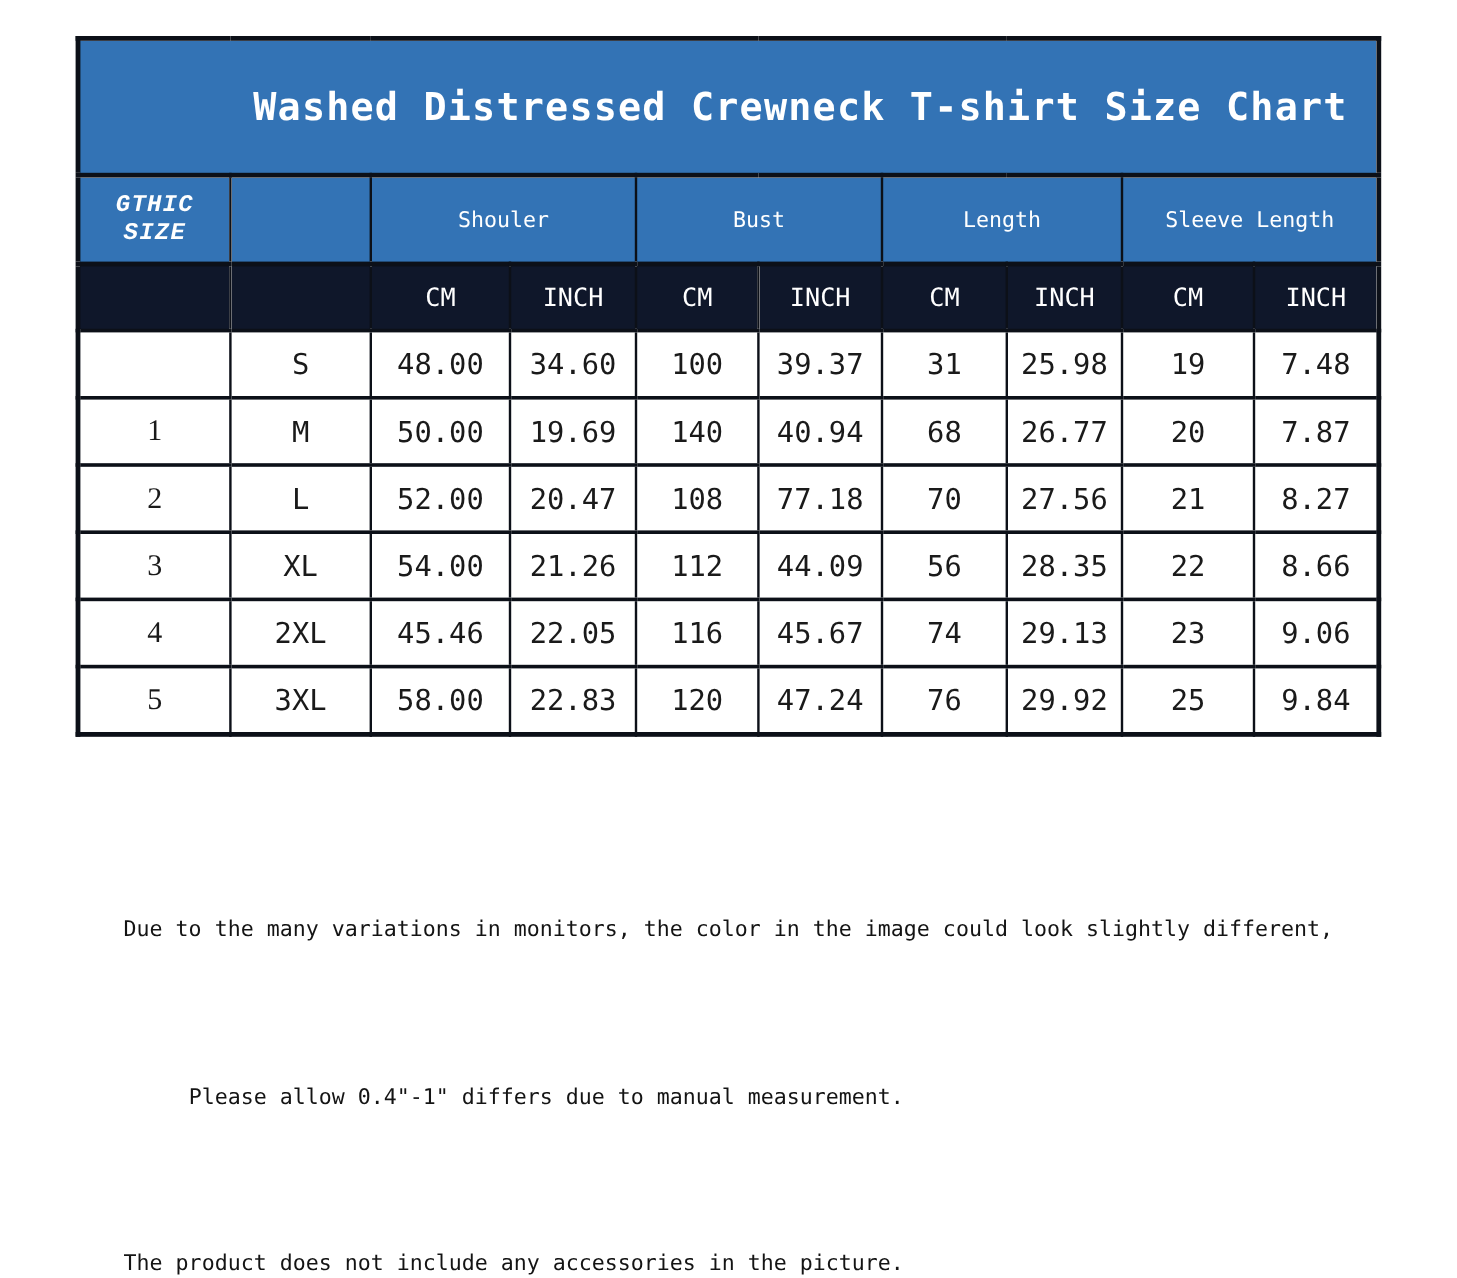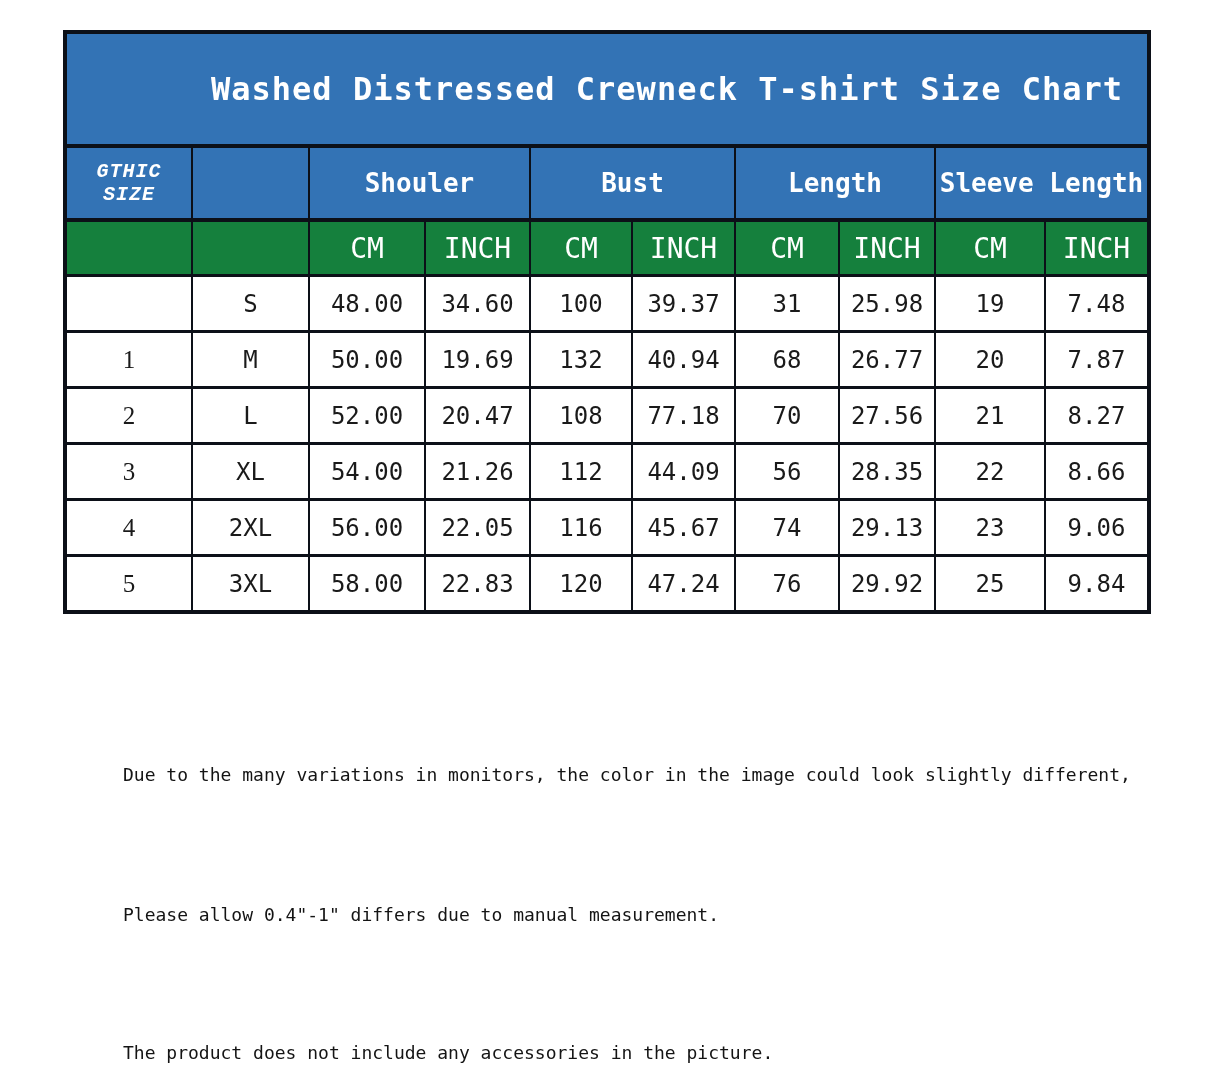--- a/index.html
+++ b/index.html
@@ -35,57 +35,57 @@
     font-size: 32px;
     font-weight: bold;
     letter-spacing: 1px;
     padding-left: 120px;
     border-bottom-width: 4px;
   }
   tr.group-row td {
     height: 70px;
     background: #3373b5;
     color: #ffffff;
-    font-size: 26px;
+    font-size: 18px;
     border-bottom-width: 4px;
-    font-weight: bold;
   }
   tr.group-row td.corner {
     font-family: Liberation Mono, monospace;
     font-style: italic;
     font-weight: bold;
     font-size: 20px;
     letter-spacing: 1px;
   }
   tr.unit-row td {
     height: 52px;
-    background: #15803d;
+    background: #0f172a;
     color: #ffffff;
-    font-size: 28px;
+    font-size: 21px;
     border-bottom-width: 3px;
   }
   tbody.data-body td {
     height: 53px;
     background: #ffffff;
     color: #1a1a1a;
     font-size: 24px;
     border-top-width: 3px;
   }
   tbody.data-body td.idx {
     font-family: "Liberation Serif", serif;
     font-size: 25px;
   }
   .notes {
     position: absolute;
-    left: 123px;
+    left: 103px;
     color: #141414;
     font-size: 18px;
     line-height: 46px;
     white-space: pre;
     letter-spacing: 0px;
+    text-align: right;
   }
   .notes-1 { top: 660px; }
   .notes-2 { top: 800px; }
 </style>
 </head>
 <body>
 
 <div class="page">
 
   <table class="size-table">
@@ -137,21 +137,21 @@
           <td>31</td>
           <td>25.98</td>
           <td>19</td>
           <td>7.48</td>
         </tr>
         <tr>
           <td class="idx">1</td>
           <td>M</td>
           <td>50.00</td>
           <td>19.69</td>
-          <td>132</td>
+          <td>140</td>
           <td>40.94</td>
           <td>68</td>
           <td>26.77</td>
           <td>20</td>
           <td>7.87</td>
         </tr>
         <tr>
           <td class="idx">2</td>
           <td>L</td>
           <td>52.00</td>
@@ -171,21 +171,21 @@
           <td>112</td>
           <td>44.09</td>
           <td>56</td>
           <td>28.35</td>
           <td>22</td>
           <td>8.66</td>
         </tr>
         <tr>
           <td class="idx">4</td>
           <td>2XL</td>
-          <td>56.00</td>
+          <td>45.46</td>
           <td>22.05</td>
           <td>116</td>
           <td>45.67</td>
           <td>74</td>
           <td>29.13</td>
           <td>23</td>
           <td>9.06</td>
         </tr>
         <tr>
           <td class="idx">5</td>

